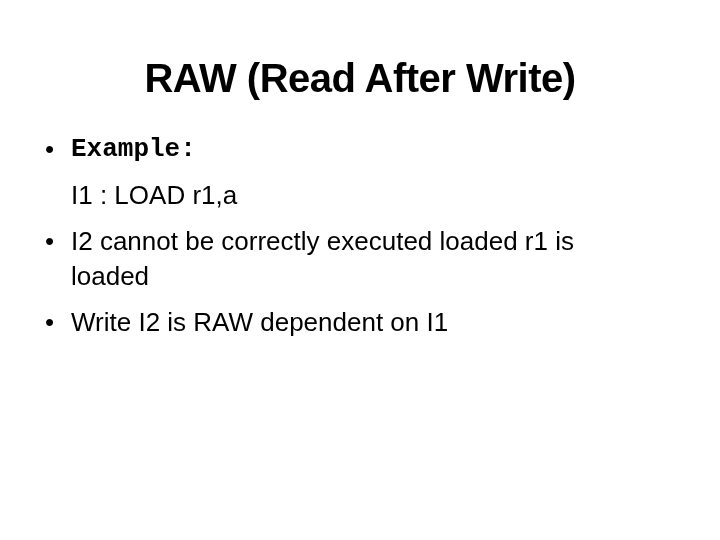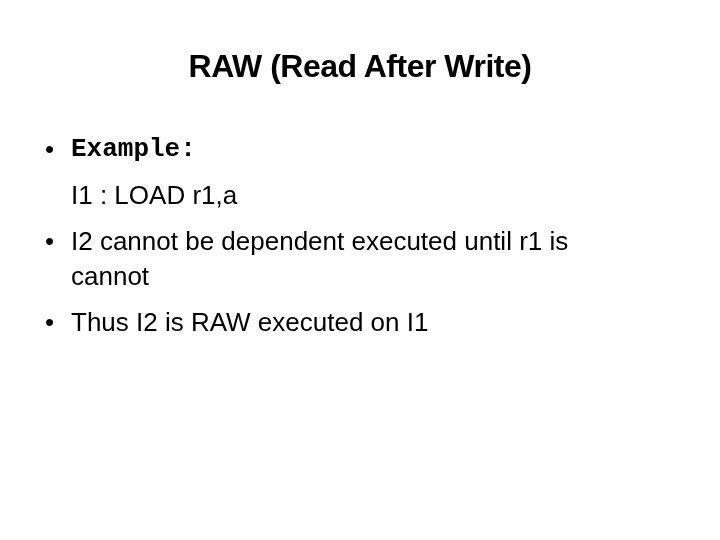--- a/index.html
+++ b/index.html
@@ -14,23 +14,23 @@
     background: #ffffff;
     color: #000000;
     font-family: "Liberation Sans", sans-serif;
     overflow: hidden;
   }
   .slide-title {
     position: absolute;
     top: 42px;
     left: 0;
     right: 0;
-    margin: 0;
+    margin: 12px;
     text-align: center;
-    font-size: 32px;
+    font-size: 40px;
     line-height: 48px;
     font-weight: 700;
     letter-spacing: -0.5px;
     white-space: nowrap;
   }
   .bullet-list {
     position: absolute;
     left: 45px;
     top: 132px;
     right: 12px;
@@ -75,26 +75,26 @@
       <span class="marker"></span>
       <span class="text">
         <div class="line">I1 : LOAD r1,a</div>
       </span>
     </div>
 
 
     <div class="para">
       <span class="marker">•</span>
       <span class="text">
-        <div class="line">I2 cannot be dependent executed until r1 is</div>
-        <div class="line">cannot</div>
+        <div class="line">I2 cannot be correctly executed loaded r1 is</div>
+        <div class="line">loaded</div>
       </span>
     </div>
 
     <div class="para">
       <span class="marker">•</span>
       <span class="text">
-        <div class="line">Thus I2 is RAW executed on I1</div>
+        <div class="line">Write I2 is RAW dependent on I1</div>
       </span>
     </div>
 
   </div>
 </div>
 
 </body></html>

